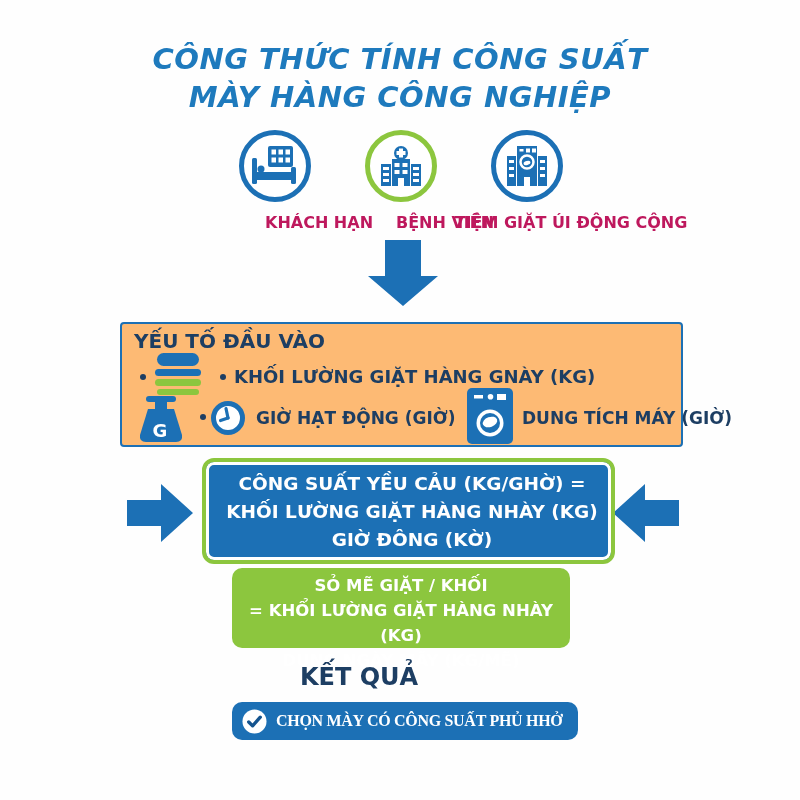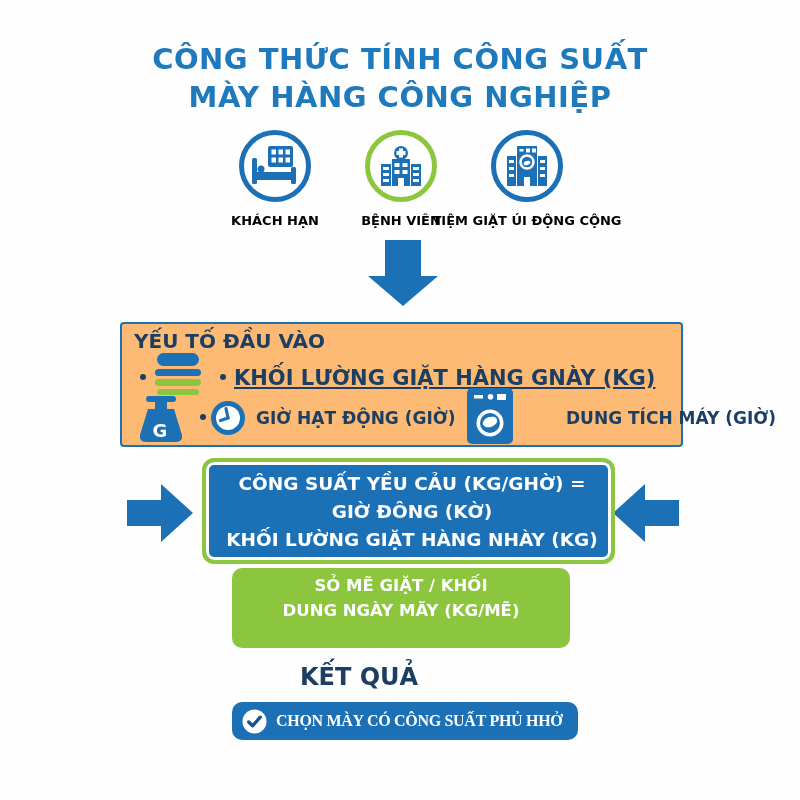--- a/index.html
+++ b/index.html
@@ -1,28 +1,28 @@
 <!DOCTYPE html>
 <html><head>
 <meta charset="utf-8">
 <style>
   html,body{margin:0;padding:0;background:#fff;}
   .canvas{position:relative;width:800px;height:800px;background:#fefefe;overflow:hidden;
           font-family:"DejaVu Sans","Liberation Sans",sans-serif;font-weight:bold;}
 
   
   .title{position:absolute;top:40px;left:0;width:800px;text-align:center;
-         color:#1e7abd;font-size:29px;line-height:38px;letter-spacing:.5px;}
+         color:#1e7abd;font-size:29px;line-height:38px;letter-spacing:.5px;font-style:italic;}
 
   
   .ring{position:absolute;width:62px;height:62px;border-radius:50%;border:5px solid #1c70b5;
         background:#fff;display:flex;align-items:center;justify-content:center;}
   .ring.green{border-color:#8cc63e;}
   .seg-label{position:absolute;top:213px;transform:translateX(-50%);white-space:nowrap;
-             color:#000000;font-size:13px;}
+             color:#be185d;font-size:16px;margin-left:44px;}
 
   
   .arrow{position:absolute;fill:#1c70b5;}
 
   
   .input-box{position:absolute;left:120px;top:322px;width:559px;height:121px;
              border:2.5px solid #1c70b5;border-radius:4px;background:#fdba74;}
   .input-heading{position:absolute;left:12px;top:5px;color:#1d3e63;font-size:20px;}
   .dot{position:absolute;width:6px;height:6px;border-radius:50%;background:#1d3e63;}
   .item-label{position:absolute;color:#1d3e63;white-space:nowrap;}
@@ -138,21 +138,21 @@
     <div class="input-heading">YẾU TỐ ĐẦU VÀO</div>
 
     <div class="dot" style="left:18px;top:50px;"></div>
     <svg class="svg-abs" style="left:32px;top:29px;" width="48" height="42" viewBox="0 0 48 42">
       <rect x="3" y="0" width="42" height="13" rx="6.5" fill="#1c70b5"></rect>
       <rect x="1" y="16" width="46" height="7" rx="3.5" fill="#1c70b5"></rect>
       <rect x="1" y="26" width="46" height="7" rx="3.5" fill="#8cc63e"></rect>
       <rect x="3" y="36" width="42" height="6" rx="3" fill="#8cc63e"></rect>
     </svg>
     <div class="dot" style="left:98px;top:50px;"></div>
-    <div class="item-label" style="left:112px;top:42px;font-size:21px;text-decoration:underline;">KHỐI LƯỜNG GIẶT HÀNG GNÀY (KG)</div>
+    <div class="item-label" style="left:112px;top:42px;font-size:18px;">KHỐI LƯỜNG GIẶT HÀNG GNÀY (KG)</div>
 
     <svg class="svg-abs" style="left:10px;top:72px;" width="58" height="46" viewBox="0 0 58 46">
       <rect x="14" y="0" width="30" height="6" rx="3" fill="#1c70b5"></rect>
       <rect x="23" y="5" width="12" height="9" fill="#1c70b5"></rect>
       <path d="M16,13 h26 l8,26 q1,7 -6,7 h-30 q-7,0 -6,-7 z" fill="#1c70b5"></path>
       <text x="28" y="41" text-anchor="middle" font-size="18" font-weight="bold" fill="#fff">G</text>
     </svg>
     <div class="dot" style="left:78px;top:90px;"></div>
     <svg class="svg-abs" style="left:88px;top:76px;" width="36" height="36" viewBox="0 0 36 36">
       <circle cx="18" cy="18" r="14.5" fill="#fff" stroke="#1c70b5" stroke-width="5"></circle>
@@ -163,38 +163,39 @@
 
     <svg class="svg-abs" style="left:345px;top:64px;" width="46" height="56" viewBox="0 0 46 56">
       <rect x="0" y="0" width="46" height="56" rx="5" fill="#1c70b5"></rect>
       <rect x="7" y="7" width="9" height="3.5" fill="#fff"></rect>
       <circle cx="23.5" cy="8.7" r="2.8" fill="#fff"></circle>
       <rect x="30" y="6" width="9" height="6" fill="#fff"></rect>
       <circle cx="23" cy="35" r="13.5" fill="#fff"></circle>
       <circle cx="23" cy="35" r="10" fill="#1c70b5"></circle>
       <ellipse cx="23" cy="34" rx="7.5" ry="5" fill="#fff" transform="rotate(-20 23 34)"></ellipse>
     </svg>
-    <div class="item-label" style="left:400px;top:84px;font-size:17px;margin-left:44px;">DUNG TÍCH MÁY (GIỜ)</div>
+    <div class="item-label" style="left:400px;top:84px;font-size:17px;">DUNG TÍCH MÁY (GIỜ)</div>
   </div>
 
   <svg class="arrow" style="left:127px;top:484px;" width="66" height="58" viewBox="0 0 66 58">
     <polygon points="0,16 34,16 34,0 66,29 34,58 34,42 0,42"></polygon>
   </svg>
   <svg class="arrow" style="left:613px;top:484px;" width="66" height="58" viewBox="0 0 66 58">
     <polygon points="66,16 32,16 32,0 0,29 32,58 32,42 66,42"></polygon>
   </svg>
 
   <div class="formula-box">
     <div>CÔNG SUẤT YỀU CẢU (KG/GHỜ) =</div>
+    <div>KHỐI LƯỜNG GIẶT HÀNG NHÀY (KG)</div>
     <div>GIỜ ĐÔNG (KỜ)</div>
-    <div>KHỐI LƯỜNG GIẶT HÀNG NHÀY (KG)</div>
   </div>
 
   <div class="green-box">
     <div>SỎ MẼ GIẶT / KHỐI</div>
+    <div>= KHỔI LƯỜNG GIẶT HÀNG NHÀY (KG)</div>
     <div>DUNG NGÀY MÃY (KG/MẼ)</div>
   </div>
 
   <div class="result-heading">KẾT QUẢ</div>
   <div class="result-pill">
     <svg width="25" height="25" viewBox="0 0 26 26">
       <circle cx="13" cy="13" r="12.5" fill="#fff"></circle>
       <path d="M7,13.5 l4,4 L19,8.5" fill="none" stroke="#15548f" stroke-width="3.5" stroke-linecap="round" stroke-linejoin="round"></path>
     </svg>
     <span class="label">CHỌN MÀY CÓ CÔNG SUẤT PHỦ HHỞ</span>

